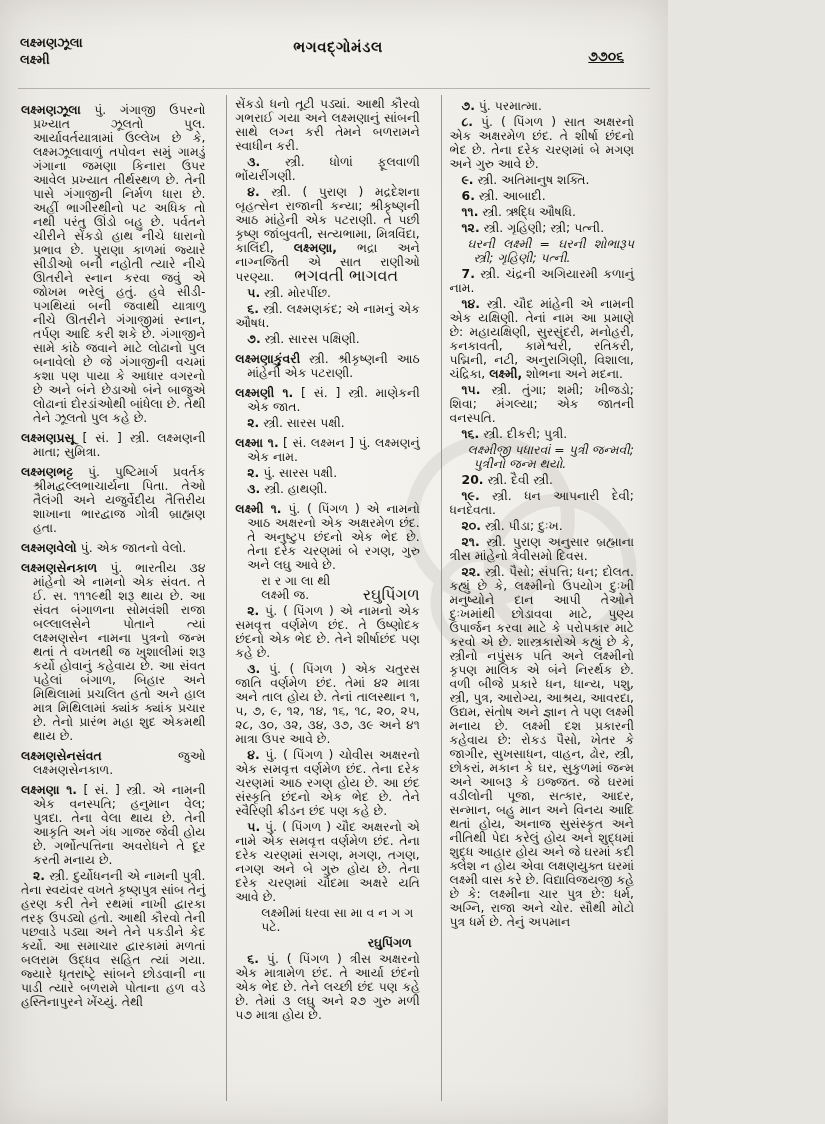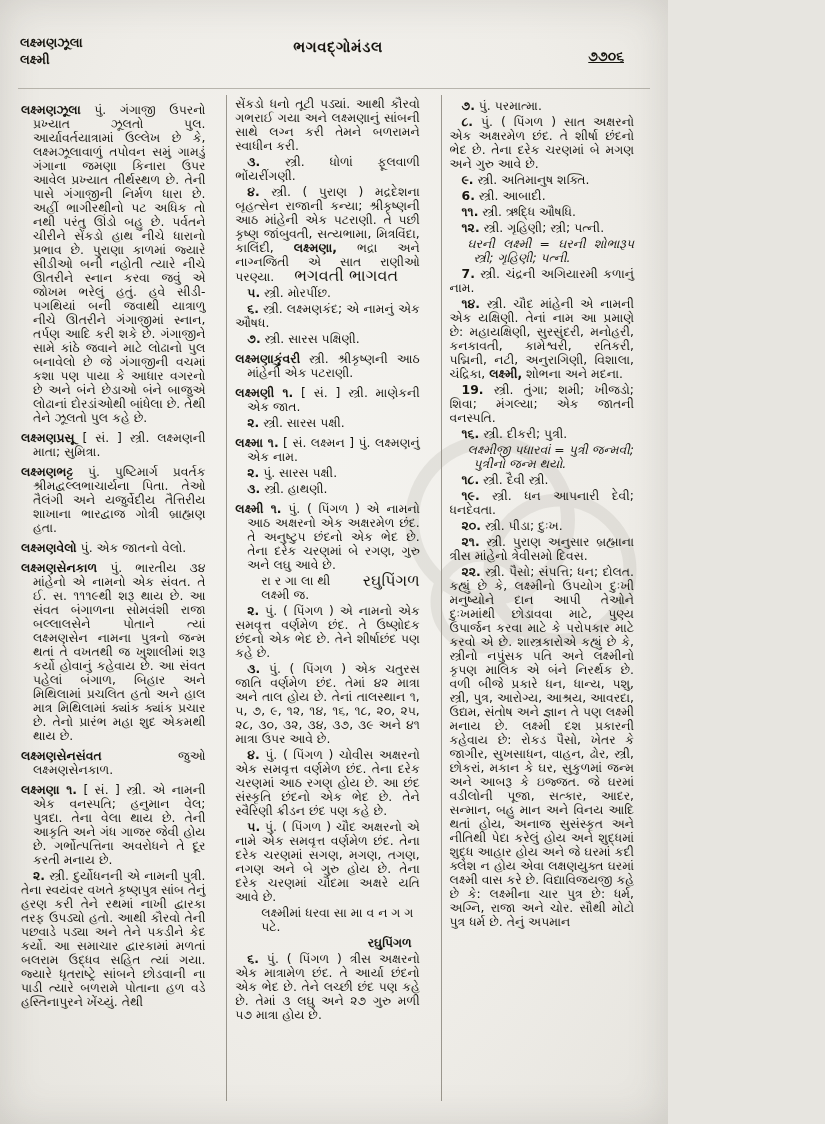--- a/index.html
+++ b/index.html
@@ -59,21 +59,21 @@
     width:1px;background:#9a968d;
     margin:0 1px;
   }
   .para{margin:0 0 2px 0;}
   .entry{padding-left:12px;text-indent:-12px;margin-top:6px;}
   .sub{text-indent:12px;margin-top:2px;}
   .idiom{padding-left:24px;text-indent:-6px;font-style:italic;}
   .plain{}
   .verse{
     display:flex;justify-content:space-between;
-    padding-left:26px;text-align:left;
+    padding-left:26px;text-align:left;align-items:flex-end;
   }
   .rightline{text-align:right;padding-right:8px;}
   .bold{font-weight:bold;}
   .attr{font-weight:normal;font-size:16px;white-space:nowrap;margin-left:20px;}
   
   .watermark{
     position:absolute;
     left:390px;top:420px;
     width:260px;height:260px;
     opacity:.14;
@@ -153,24 +153,24 @@
     <div class="col">
         <div class="para sub"><span class="ptext"><span class="bold">૭.</span><span> પું. પરમાત્મા.</span></span></div>
         <div class="para sub"><span class="ptext"><span class="bold">૮.</span><span> પું. ( પિંગળ ) સાત અક્ષરનો એક અક્ષરમેળ છંદ. તે શીર્ષા છંદનો ભેદ છે. તેના દરેક ચરણમાં બે મગણ અને ગુરુ આવે છે.</span></span></div>
         <div class="para sub"><span class="ptext"><span class="bold">૯.</span><span> સ્ત્રી. અતિમાનુષ શક્તિ.</span></span></div>
         <div class="para sub"><span class="ptext"><span class="bold">6.</span><span> સ્ત્રી. આબાદી.</span></span></div>
         <div class="para sub"><span class="ptext"><span class="bold">૧૧.</span><span> સ્ત્રી. ઋદ્ધિ ઔષધિ.</span></span></div>
         <div class="para sub"><span class="ptext"><span class="bold">૧૨.</span><span> સ્ત્રી. ગૃહિણી; સ્ત્રી; પત્ની.</span></span></div>
         <div class="para idiom"><span class="ptext"><span>ઘરની લક્ષ્મી = ઘરની શોભારૂપ સ્ત્રી; ગૃહિણી; પત્ની.</span></span></div>
         <div class="para sub"><span class="ptext"><span class="bold">7.</span><span> સ્ત્રી. ચંદ્રની અગિયારમી કળાનું નામ.</span></span></div>
         <div class="para sub"><span class="ptext"><span class="bold">૧૪.</span><span> સ્ત્રી. ચૌદ માંહેની એ નામની એક યક્ષિણી. તેનાં નામ આ પ્રમાણે છે: મહાયક્ષિણી, સુરસુંદરી, મનોહરી, કનકાવતી, કામેશ્વરી, રતિકરી, પદ્મિની, નટી, અનુરાગિણી, વિશાલા, ચંદ્રિકા, </span><span class="bold">લક્ષ્મી,</span><span> શોભના અને મદના.</span></span></div>
-        <div class="para sub"><span class="ptext"><span class="bold">19.</span><span> સ્ત્રી. તુંગા; શમી; ખીજડો; શિવા; મંગલ્યા; એક જાતની વનસ્પતિ.</span></span></div>
+        <div class="para sub"><span class="ptext"><span class="bold">૧૫.</span><span> સ્ત્રી. તુંગા; શમી; ખીજડો; શિવા; મંગલ્યા; એક જાતની વનસ્પતિ.</span></span></div>
         <div class="para sub"><span class="ptext"><span class="bold">૧૬.</span><span> સ્ત્રી. દીકરી; પુત્રી.</span></span></div>
         <div class="para idiom"><span class="ptext"><span>લક્ષ્મીજી પધારવાં = પુત્રી જન્મવી; પુત્રીનો જન્મ થયો.</span></span></div>
-        <div class="para sub"><span class="ptext"><span class="bold">૧૮.</span><span> સ્ત્રી. દૈવી સ્ત્રી.</span></span></div>
+        <div class="para sub"><span class="ptext"><span class="bold">20.</span><span> સ્ત્રી. દૈવી સ્ત્રી.</span></span></div>
         <div class="para sub"><span class="ptext"><span class="bold">૧૯.</span><span> સ્ત્રી. ધન આપનારી દેવી; ધનદેવતા.</span></span></div>
         <div class="para sub"><span class="ptext"><span class="bold">૨૦.</span><span> સ્ત્રી. પીડા; દુઃખ.</span></span></div>
         <div class="para sub"><span class="ptext"><span class="bold">૨૧.</span><span> સ્ત્રી. પુરાણ અનુસાર બ્રહ્માના ત્રીસ માંહેનો ત્રેવીસમો દિવસ.</span></span></div>
         <div class="para sub"><span class="ptext"><span class="bold">૨૨.</span><span> સ્ત્રી. પૈસો; સંપત્તિ; ધન; દોલત. કહ્યું છે કે, લક્ષ્મીનો ઉપયોગ દુઃખી મનુષ્યોને દાન આપી તેઓને દુઃખમાંથી છોડાવવા માટે, પુણ્ય ઉપાર્જન કરવા માટે કે પરોપકાર માટે કરવો એ છે. શાસ્ત્રકારોએ કહ્યું છે કે, સ્ત્રીનો નપુંસક પતિ અને લક્ષ્મીનો કૃપણ માલિક એ બંને નિરર્થક છે. વળી બીજે પ્રકારે ધન, ધાન્ય, પશુ, સ્ત્રી, પુત્ર, આરોગ્ય, આશ્રય, આવરદા, ઉદ્યમ, સંતોષ અને જ્ઞાન તે પણ લક્ષ્મી મનાય છે. લક્ષ્મી દશ પ્રકારની કહેવાય છે: રોકડ પૈસો, ખેતર કે જાગીર, સુખસાધન, વાહન, ઢોર, સ્ત્રી, છોકરાં, મકાન કે ઘર, સુકુળમાં જન્મ અને આબરૂ કે ઇજ્જત. જે ઘરમાં વડીલોની પૂજા, સત્કાર, આદર, સન્માન, બહુ માન અને વિનય આદિ થતાં હોય, અનાજ સુસંસ્કૃત અને નીતિથી પેદા કરેલું હોય અને શુદ્ધમાં શુદ્ધ આહાર હોય અને જે ઘરમાં કદી ક્લેશ ન હોય એવા લક્ષણયુક્ત ઘરમાં લક્ષ્મી વાસ કરે છે. વિદ્યાવિજયજી કહે છે કે: લક્ષ્મીના ચાર પુત્ર છે: ધર્મ, અગ્નિ, રાજા અને ચોર. સૌથી મોટો પુત્ર ધર્મ છે. તેનું અપમાન</span></span></div>
       </div>
   </div>
 
 </div>
 
 </body></html>

